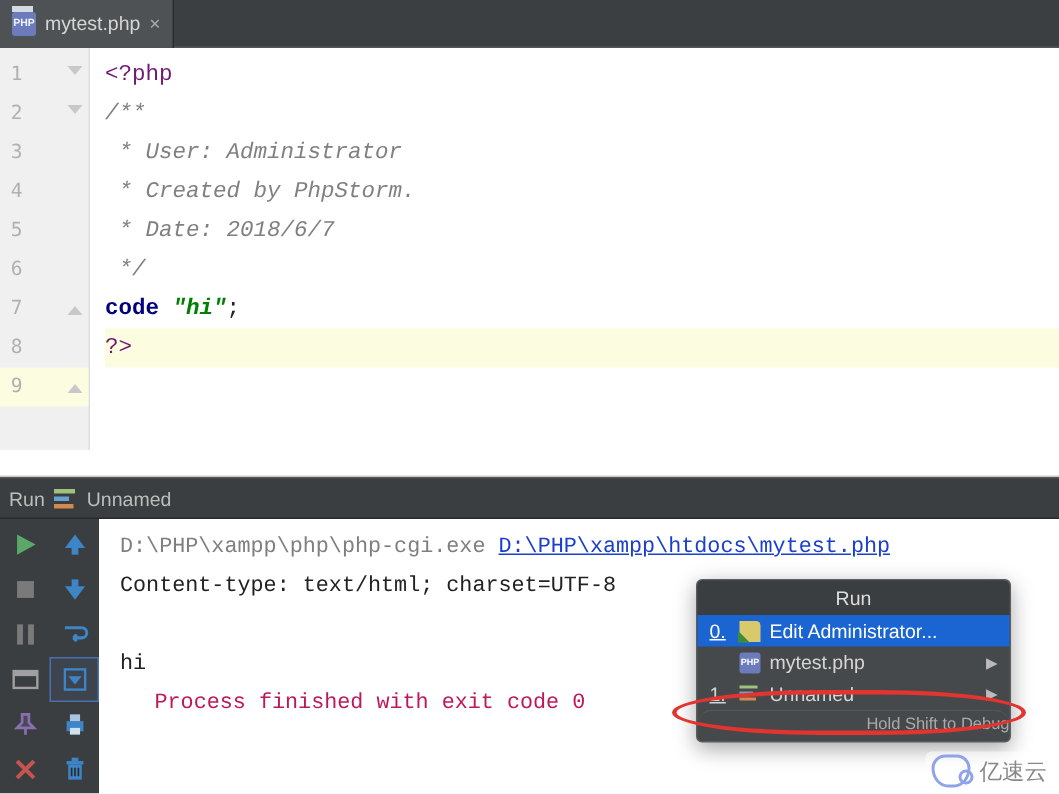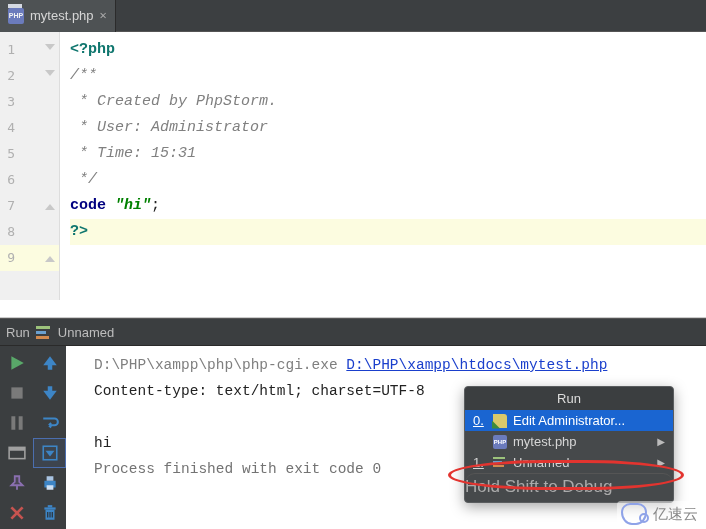--- a/index.html
+++ b/index.html
@@ -67,21 +67,21 @@
     transform: rotate(90deg);
   }
   .gutter .fold.up { transform: rotate(-90deg); }
   .code {
     flex: 1; padding-top: 5px; padding-left: 10px;
     font-family: "Consolas","Courier New",monospace;
   }
   .code .line { height: 26px; line-height: 26px; white-space: pre; }
   .code .line.hl { background: #fcfce0; }
   .gutter .ln.hl { background: #fcfce0; }
-  .t-tag { color: #0f766e; font-weight: bold; }
+  .t-tag { color: #701a75; font-weight: normal; }
   .t-comment { color: #808080; font-style: italic; }
   .t-keyword { color: #000080; font-weight: bold; }
   .t-string { color: #008000; font-weight: bold; font-style: italic; }
   .t-plain { color: #222; }
   .blank-strip { height: 18px; background: #fff; border-bottom: 1px solid #ccc; }
 
   .run-header {
     height: 28px;
     background: #3b3e40;
     color: #bdbdbd;
@@ -107,28 +107,28 @@
     display: grid; grid-template-columns: 33px 33px;
     grid-auto-rows: 30px; padding-top: 2px;
   }
   .tbtn {
     display: flex; align-items: center; justify-content: center;
     cursor: pointer; position: relative;
   }
   .tbtn svg { width: 18px; height: 18px; }
   .tbtn.sel { background: #4b6eaf22; border:1px solid #4b6eaf; }
   .console {
-    flex: 1; background: #ffffff; padding: 6px 28px;
+    flex: 1; background: #ffffff; padding: 6px 14px;
     font-family: "Simsun","Courier New",monospace; font-size: 14.5px;
     line-height: 26px;
   }
   .c-exec { color: #7f7f7f; }
   .c-link { color: #1a3fcc; text-decoration: underline; }
   .c-out { color: #222; }
-  .c-exit { color: #737373; }
+  .c-exit { color: #be185d; margin-left: 23px; }
 
   .run-popup {
     position: absolute;
     left: 464px; top: 386px;
     width: 210px;
     background: #46494b;
     border: 1px solid #5a5d5f;
     border-radius: 4px;
     font-family: sans-serif; font-size: 13px;
     box-shadow: 0 4px 14px rgba(0,0,0,.35);
@@ -140,21 +140,21 @@
     border-top-left-radius: 4px; border-top-right-radius: 4px;
   }
   .run-popup .item {
     display: flex; align-items: center; padding: 3px 8px; gap: 6px;
     color: #d6d6d6; position: relative;
   }
   .run-popup .item.sel { background: #1a65d1; color: #fff; }
   .run-popup .item .idx { color: inherit; text-decoration: underline; width: 14px; }
   .run-popup .item .arrow { position: absolute; right: 8px; color: #bbb; font-size: 10px; }
   .run-popup .footer {
-    font-size: 17px; color: #aaa; text-align: left; padding: 3px 0 5px;
+    font-size: 11px; color: #aaa; text-align: right; padding: 3px 0 5px;
     border-top: 1px solid #555;
     border-radius: 10px;
   }
   .run-popup .php-small{
     width:14px;height:14px;background:#6b7bbc;border-radius:2px;display:inline-flex;
     align-items:center;justify-content:center;font-size:6px;color:#fff;font-weight:bold;
   }
   .run-popup .edit-icon{width:14px;height:14px;display:inline-block;position:relative;}
   .run-popup .edit-icon::before{content:"";position:absolute;inset:0;background:#d9c96b;border-top-right-radius:3px;}
   .run-popup .edit-icon::after{content:"";position:absolute;bottom:-1px;left:-1px;width:8px;height:8px;background:#3d8b3d;clip-path:polygon(0 0,100% 100%,0 100%);}
@@ -207,23 +207,23 @@
     <div class="ln"><span>4</span></div>
     <div class="ln"><span>5</span></div>
     <div class="ln"><span>6</span></div>
     <div class="ln"><span>7</span><span class="fold up"></span></div>
     <div class="ln"><span>8</span></div>
     <div class="ln hl"><span>9</span><span class="fold up"></span></div>
   </div>
   <div class="code">
     <div class="line"><span class="t-tag">&lt;?php</span></div>
     <div class="line"><span class="t-comment">/**</span></div>
+    <div class="line"><span class="t-comment"> * User: Administrator</span></div>
     <div class="line"><span class="t-comment"> * Created by PhpStorm.</span></div>
-    <div class="line"><span class="t-comment"> * User: Administrator</span></div>
-    <div class="line"><span class="t-comment"> * Time: 15:31</span></div>
+    <div class="line"><span class="t-comment"> * Date: 2018/6/7</span></div>
     <div class="line"><span class="t-comment"> */</span></div>
     <div class="line"><span class="t-keyword">code</span><span> </span><span class="t-string">"hi"</span><span class="t-plain">;</span></div>
     <div class="line hl"><span class="t-tag">?&gt;</span></div>
   </div>
 </div>
 
 <div class="blank-strip"></div>
 
 <div class="run-header">
   <span>Run</span>

